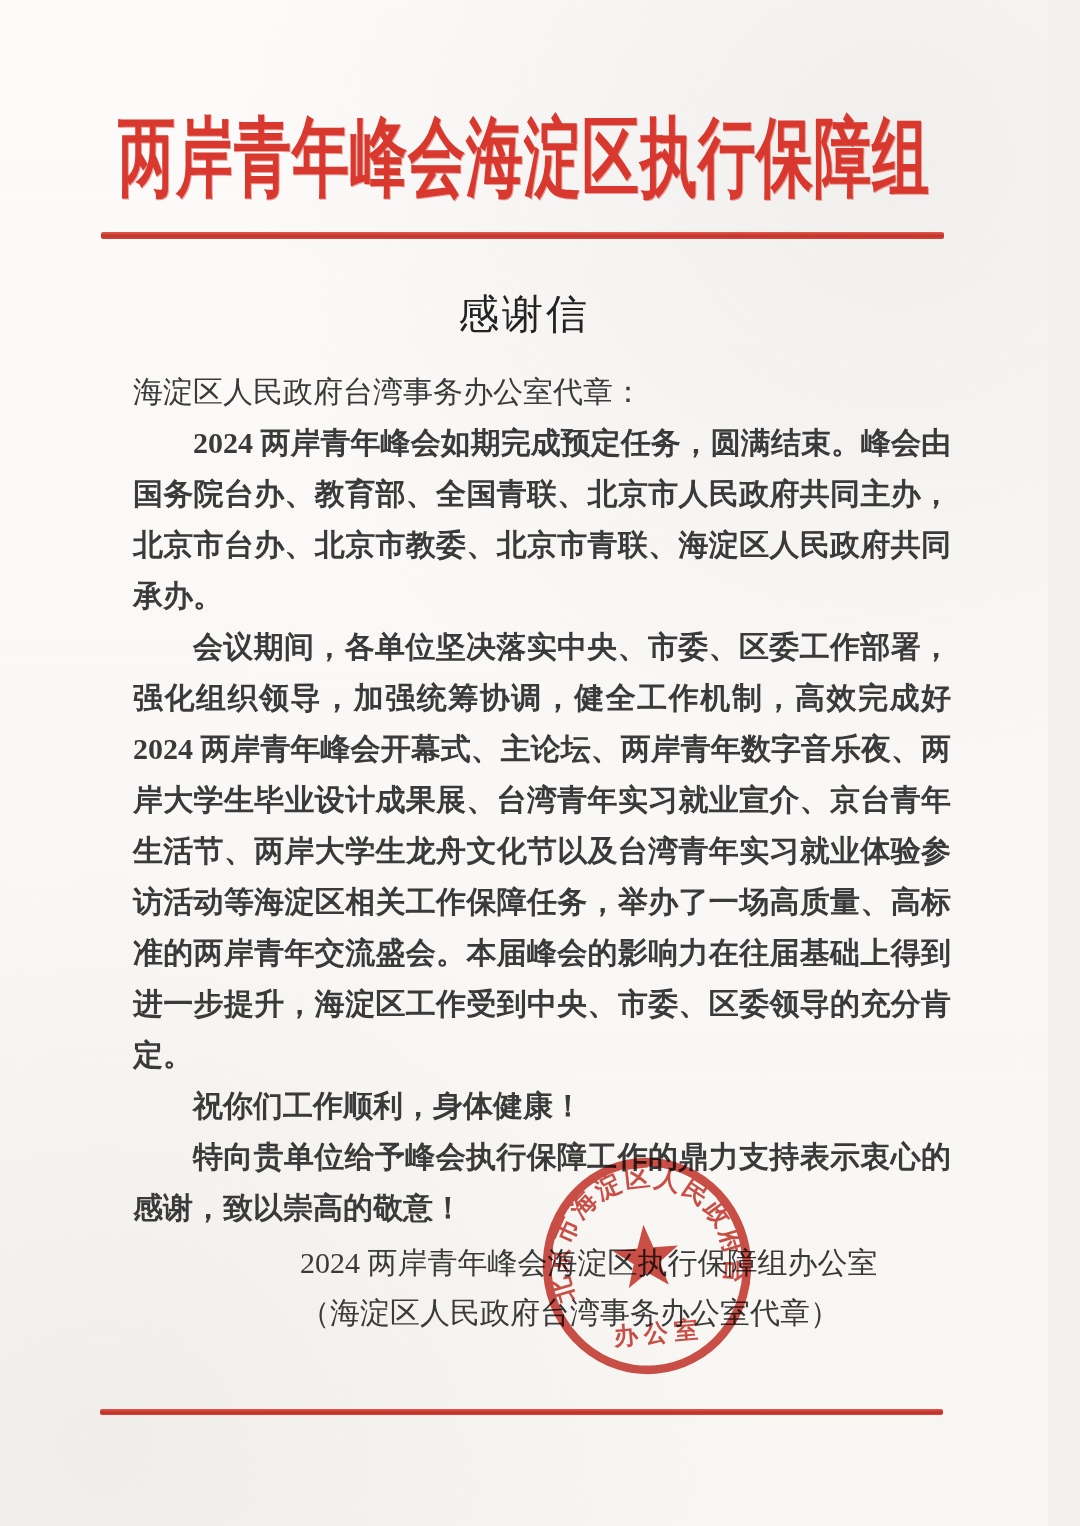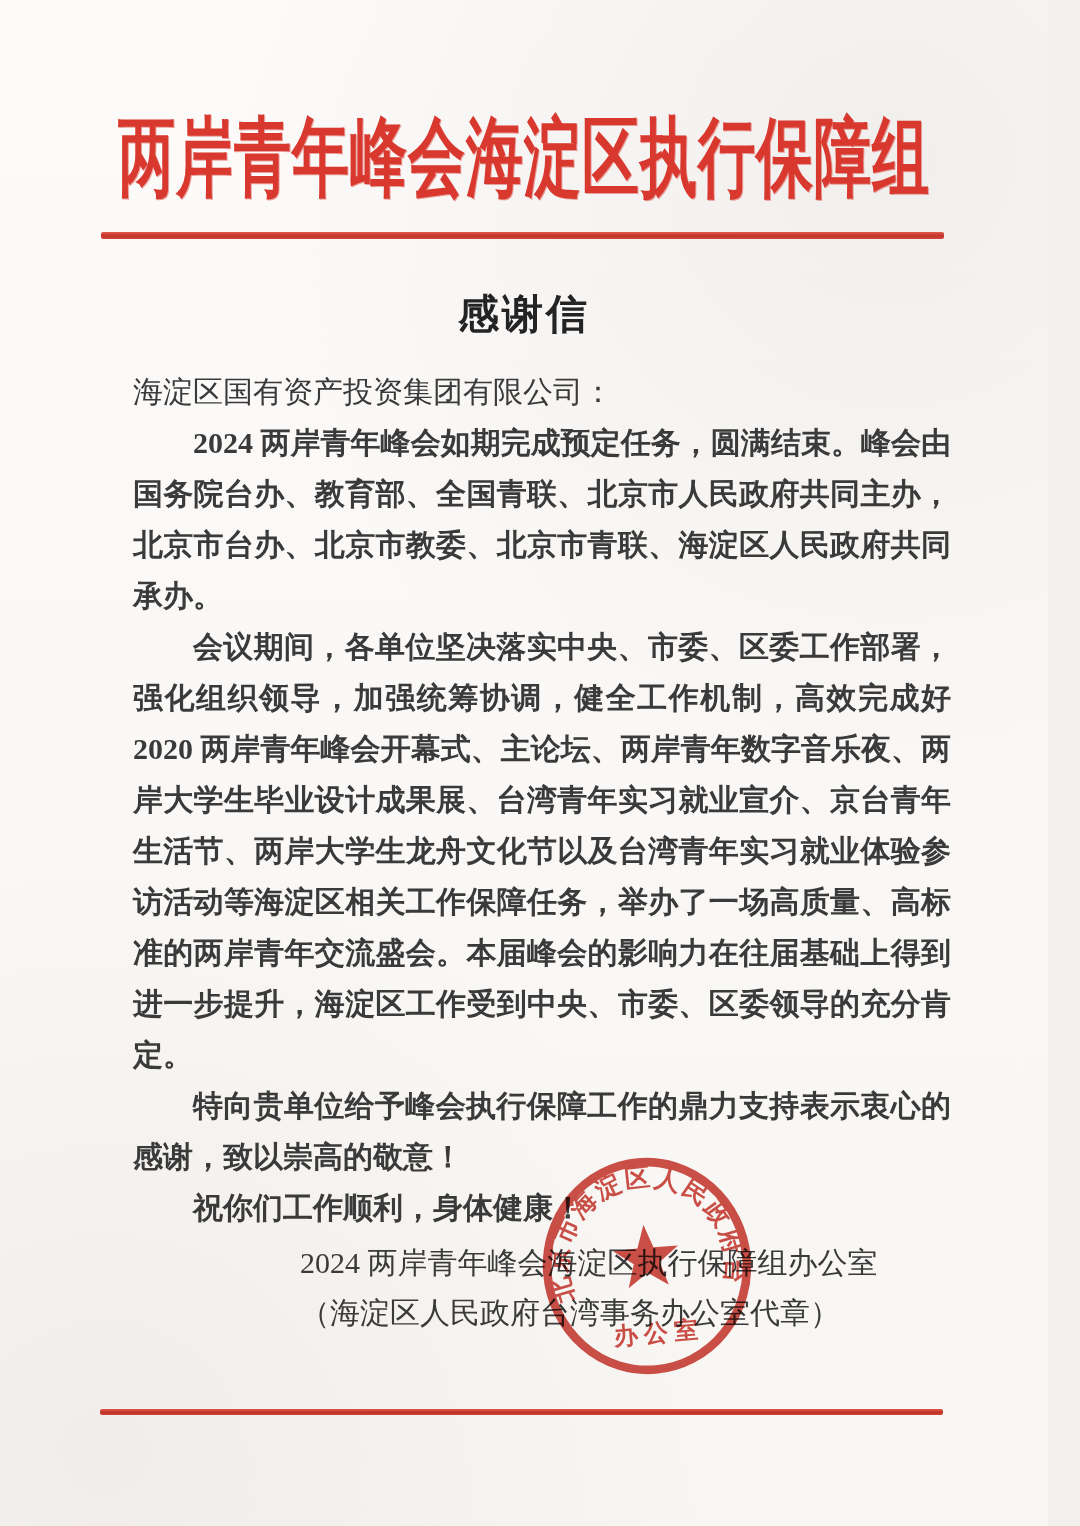--- a/index.html
+++ b/index.html
@@ -48,21 +48,21 @@
     background: linear-gradient(180deg, #df584d 0%, #bf3026 60%, #d2453a 100%);
   }
 
   
   .letter-title {
     position: absolute;
     left: 0; right: 0;
     top: 287px;
     text-align: center;
     font-size: 41px;
-    font-weight: bold;
+    font-weight: normal;
     letter-spacing: 3px;
     color: #232323;
   }
 
   
   .body-text {
     position: absolute;
     left: 133px;
     width: 818px;
     top: 366px;
@@ -106,25 +106,25 @@
 
   <div class="letterhead">
     <span class="stretch">两岸青年峰会海淀区执行保障组</span>
   </div>
 
   <div class="rule rule-top"></div>
 
   <div class="letter-title">感谢信</div>
 
   <div class="body-text">
-    <p>海淀区国有资产投资集团有限公司：</p>
+    <p>海淀区人民政府台湾事务办公室代章：</p>
     <p class="indent">2024 两岸青年峰会如期完成预定任务，圆满结束。峰会由国务院台办、教育部、全国青联、北京市人民政府共同主办，北京市台办、北京市教委、北京市青联、海淀区人民政府共同承办。</p>
-    <p class="indent">会议期间，各单位坚决落实中央、市委、区委工作部署，强化组织领导，加强统筹协调，健全工作机制，高效完成好 2020 两岸青年峰会开幕式、主论坛、两岸青年数字音乐夜、两岸大学生毕业设计成果展、台湾青年实习就业宣介、京台青年生活节、两岸大学生龙舟文化节以及台湾青年实习就业体验参访活动等海淀区相关工作保障任务，举办了一场高质量、高标准的两岸青年交流盛会。本届峰会的影响力在往届基础上得到进一步提升，海淀区工作受到中央、市委、区委领导的充分肯定。</p>
+    <p class="indent">会议期间，各单位坚决落实中央、市委、区委工作部署，强化组织领导，加强统筹协调，健全工作机制，高效完成好 2024 两岸青年峰会开幕式、主论坛、两岸青年数字音乐夜、两岸大学生毕业设计成果展、台湾青年实习就业宣介、京台青年生活节、两岸大学生龙舟文化节以及台湾青年实习就业体验参访活动等海淀区相关工作保障任务，举办了一场高质量、高标准的两岸青年交流盛会。本届峰会的影响力在往届基础上得到进一步提升，海淀区工作受到中央、市委、区委领导的充分肯定。</p>
+    <p class="indent">祝你们工作顺利，身体健康！</p>
     <p class="indent">特向贵单位给予峰会执行保障工作的鼎力支持表示衷心的感谢，致以崇高的敬意！</p>
-    <p class="indent">祝你们工作顺利，身体健康！</p>
   </div>
 
   <div class="signature">
     <div>2024 两岸青年峰会海淀区执行保障组办公室</div>
     <div>（海淀区人民政府台湾事务办公室代章）</div>
   </div>
 
   <svg class="seal" viewBox="0 0 216 222" xmlns="http://www.w3.org/2000/svg" aria-hidden="true">
     <ellipse cx="108" cy="111" rx="99" ry="103" fill="none" stroke="#c8392f" stroke-width="8.5"></ellipse>
     <polygon fill="#c8392f" points="108,70 116.0,93.0 140.3,93.5 120.9,108.2 128.0,131.5 108,117.6 88.0,131.5 95.1,108.2 75.7,93.5 100.0,93.0"></polygon>

